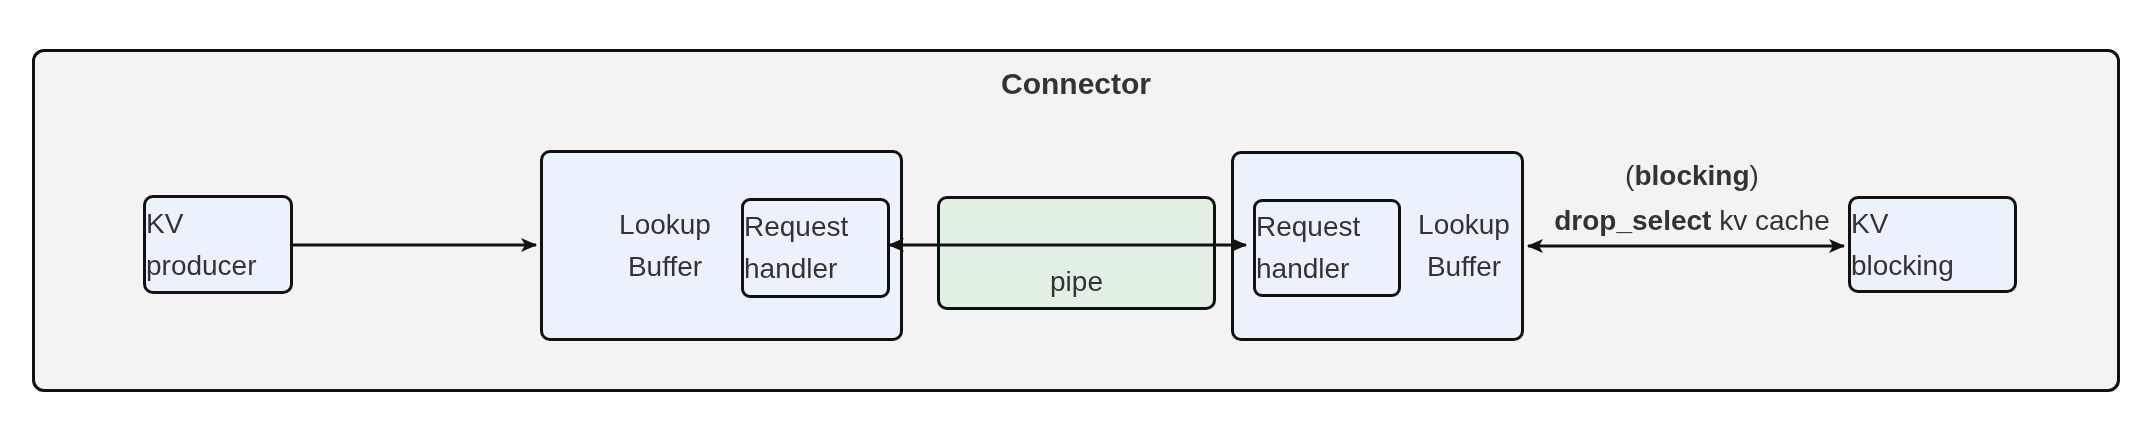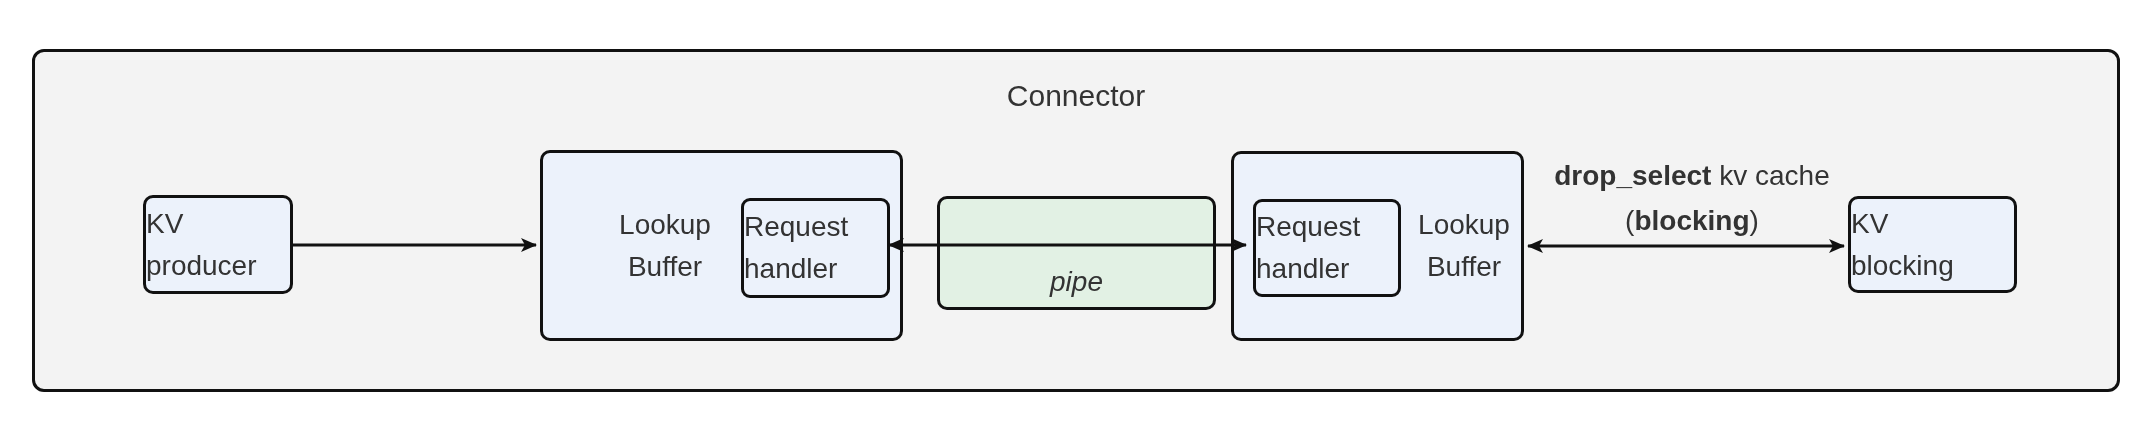--- a/index.html
+++ b/index.html
@@ -24,25 +24,26 @@
   .connector {
     position: absolute;
     left: 32px; top: 49px;
     width: 2088px; height: 343px;
     background: var(--connector-fill);
     border: 3px solid var(--border);
     border-radius: 12px;
   }
   .connector-title {
     position: absolute;
-    left: 0; right: 0; top: 24px;
+    left: 0; right: 0; top: 12px;
     text-align: center;
     font-size: 30px;
     line-height: 40px;
     color: var(--text);
+    font-weight: bold;
   }
   .node {
     position: absolute;
     background: var(--node-fill);
     border: 3px solid var(--border);
     border-radius: 10px;
     display: flex;
     flex-direction: column;
     align-items: flex-start;
     justify-content: center;
@@ -123,21 +124,21 @@
     <div class="buffer-label" style="left:46px; width:152px;">
       <div class="nl">Lookup</div>
       <div class="nl">Buffer</div>
     </div>
     <div class="node handler" style="left:198px; top:45px; width:149px; height:100px;">
       <div class="nl">Request</div>
       <div class="nl">handler</div>
     </div>
   </div>
 
-  <div class="pipe" style="left:937px; top:196px; width:279px; height:114px;font-style:italic;">
+  <div class="pipe" style="left:937px; top:196px; width:279px; height:114px;">
     <div class="pipe-label">pipe</div>
   </div>
 
   <div class="node buffer" style="left:1231px; top:151px; width:293px; height:190px;">
     <div class="node handler" style="left:19px; top:45px; width:148px; height:98px;">
       <div class="nl">Request</div>
       <div class="nl">handler</div>
     </div>
     <div class="buffer-label" style="left:167px; width:126px;">
       <div class="nl">Lookup</div>
@@ -147,22 +148,22 @@
 
   <div class="node" style="left:1848px; top:196px; width:169px; height:97px;">
     <div class="nl">KV</div>
     <div class="nl">blocking</div>
   </div>
 
   <div class="edge-label" style="left:280px; top:153px; width:270px;">
   </div>
 
   <div class="edge-label" style="left:1532px; top:153px; width:320px;">
+    <div class="el-line"><span>(</span><span class="b">blocking</span><span>)</span></div>
     <div class="el-line"><span class="b">drop_select</span><span> kv cache</span></div>
-    <div class="el-line"><span>(</span><span class="b">blocking</span><span>)</span></div>
   </div>
 
   <svg class="edges-layer" width="2146" height="438" viewBox="0 0 2146 438" xmlns="http://www.w3.org/2000/svg">
     <defs>
       <marker id="ah" markerUnits="userSpaceOnUse" markerWidth="20" markerHeight="18" refX="15" refY="7" orient="auto-start-reverse">
         <path class="ah-fill" d="M0,0 L16,7 L0,14 L4,7 Z"></path>
       </marker>
     </defs>
     <line x1="293" y1="245" x2="536" y2="245" marker-end="url(#ah)"></line>
     <line x1="889" y1="245" x2="1246" y2="245" marker-start="url(#ah)" marker-end="url(#ah)"></line>

